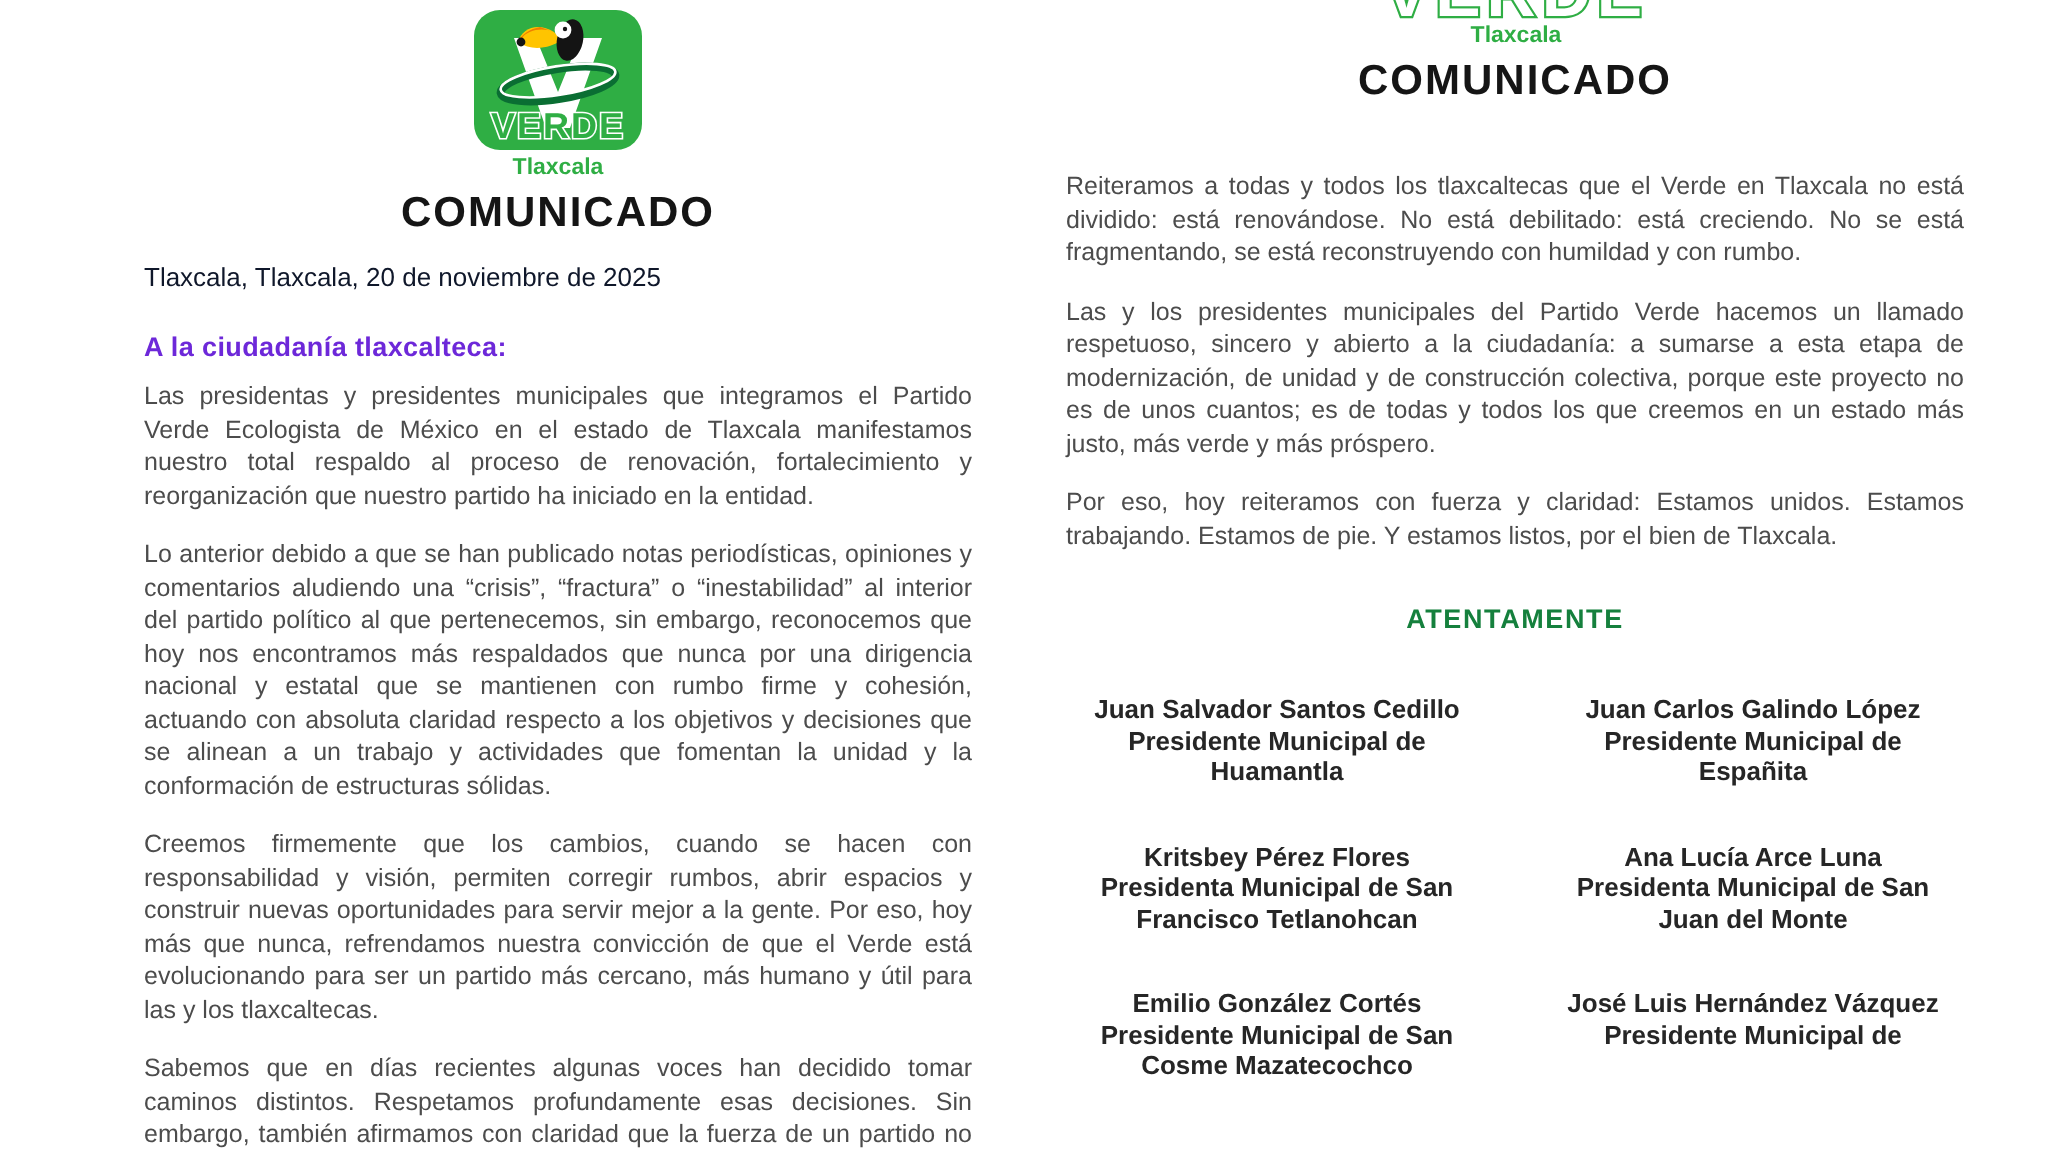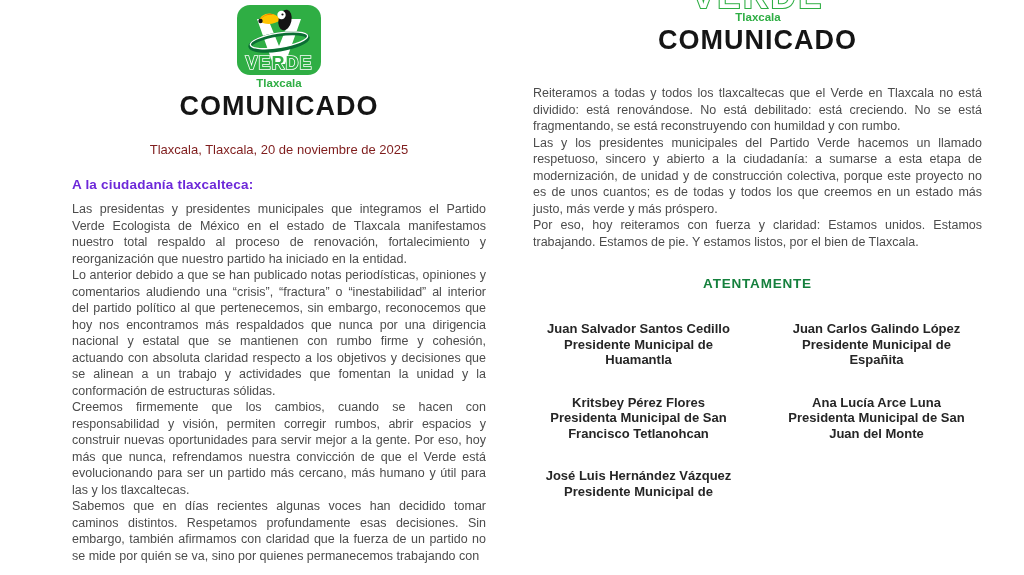--- a/index.html
+++ b/index.html
@@ -12,37 +12,37 @@
   }
   .sheet { display:flex; width:1024px; height:575px; }
   .page { position:relative; height:575px; }
   .page-left  { width:512px; padding:0 26px 0 72px; }
   .page-right { width:512px; padding:0 42px 0 21px; }
 
   .logo-wrap { text-align:center; padding-top:3px; height:89px; }
   .logo2-wrap { text-align:center; height:24px; overflow:hidden; }
 
   h1.title {
-    font-size:27px; line-height:21px; font-weight:800;
+    font-size:21px; line-height:21px; font-weight:800;
     letter-spacing:1px; color:#151515; text-align:center;
   }
   .page-left  .title { margin-top:7px; }
   .page-right .title { margin-top:6px; }
 
   .dateline {
-    font-size:13px; line-height:16px; color:#7f1d1d;
-    text-align:center; margin-top:25px;
+    font-size:13px; line-height:16px; color:#0f172a;
+    text-align:left; margin-top:14px;
   }
   .salutation {
     font-size:13.5px; line-height:17px; font-weight:bold;
     color:#6d28d9; margin-top:18px; letter-spacing:0.2px;
   }
   p.body {
     font-size:12.5px; line-height:16.5px; text-align:justify;
-    color:#4c4c4c; 
+    color:#4c4c4c; margin-top:13px;
   }
   .page-left  p.body.first { margin-top:8px; }
   .page-right p.body.first { margin-top:34px; }
 
   .closing {
     text-align:center; font-weight:800; font-size:13.5px;
     letter-spacing:0.8px; color:#15803d; margin-top:26px;
   }
   .sig-grid {
     display:grid; grid-template-columns:1fr 1fr;
@@ -128,18 +128,23 @@
         <div>Kritsbey Pérez Flores</div>
         <div>Presidenta Municipal de San</div>
         <div>Francisco Tetlanohcan</div>
       </div>
       <div class="sig">
         <div>Ana Lucía Arce Luna</div>
         <div>Presidenta Municipal de San</div>
         <div>Juan del Monte</div>
       </div>
       <div class="sig">
+        <div>Emilio González Cortés</div>
+        <div>Presidente Municipal de San</div>
+        <div>Cosme Mazatecochco</div>
+      </div>
+      <div class="sig">
         <div>José Luis Hernández Vázquez</div>
         <div>Presidente Municipal de</div>
       </div>
     </div>
   </div>
 </div>
 
 </body></html>

